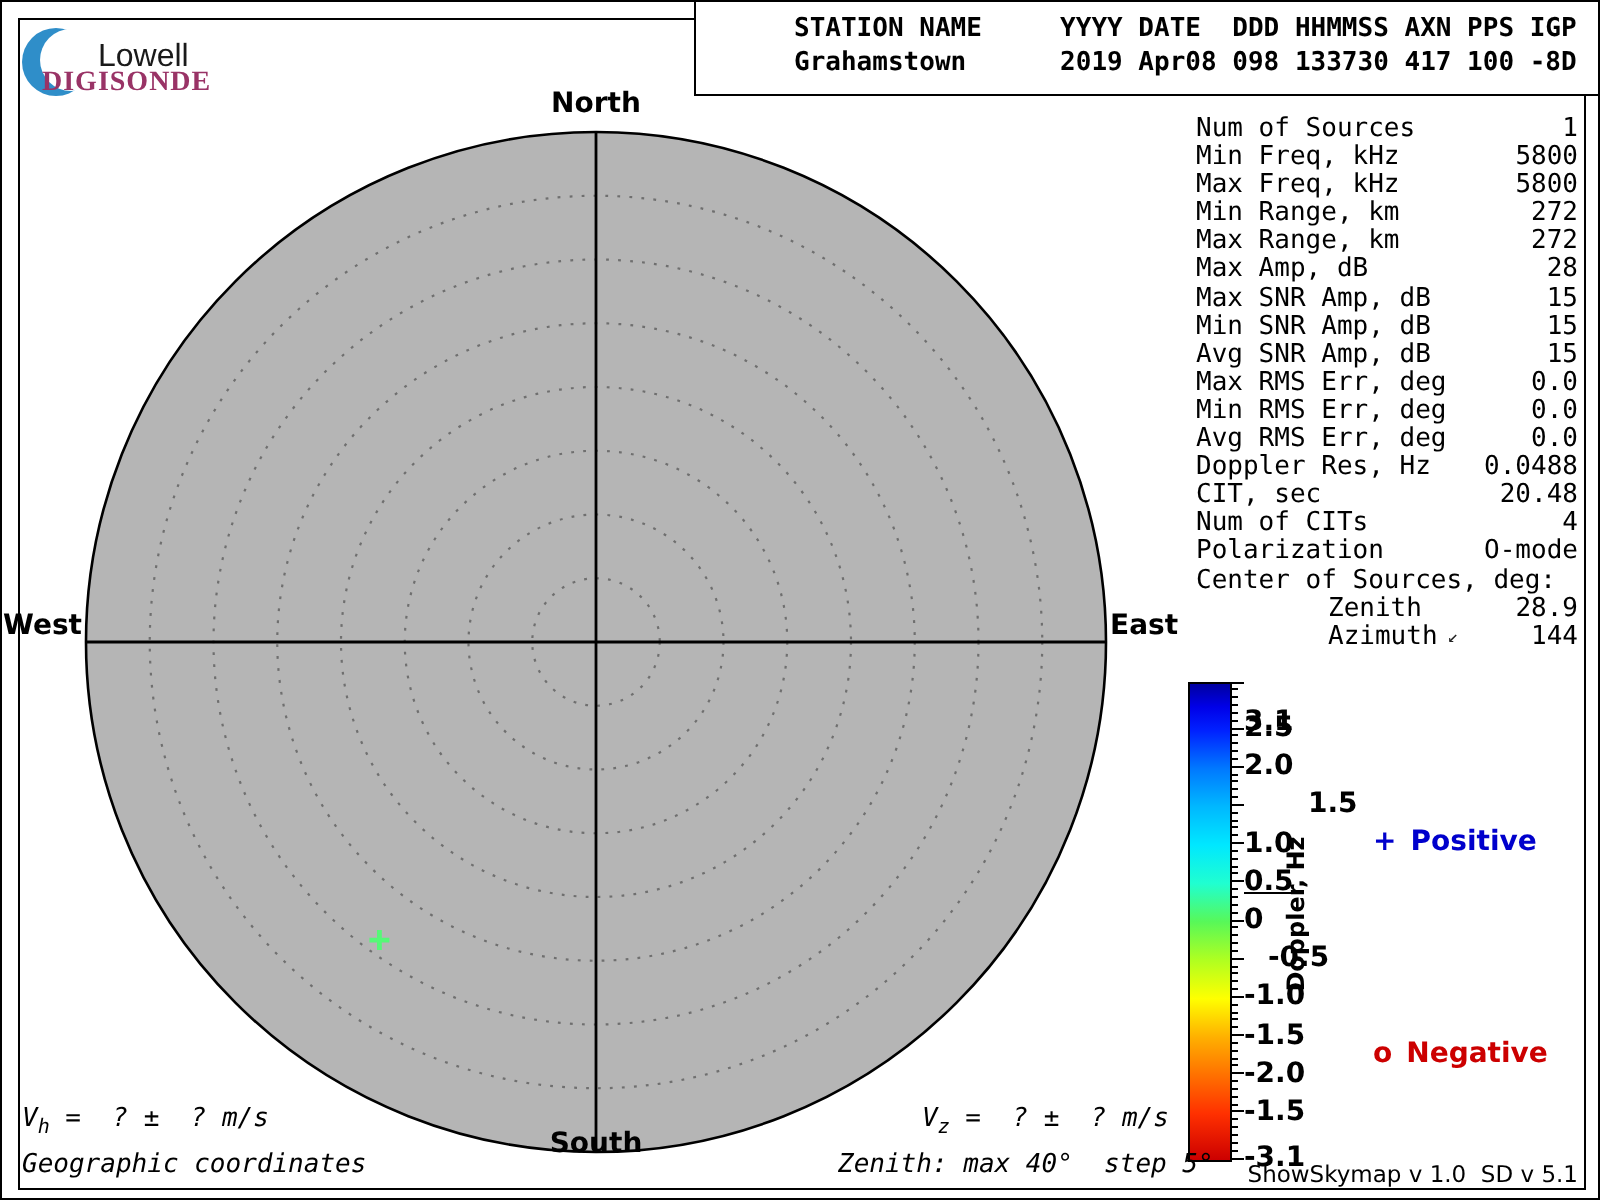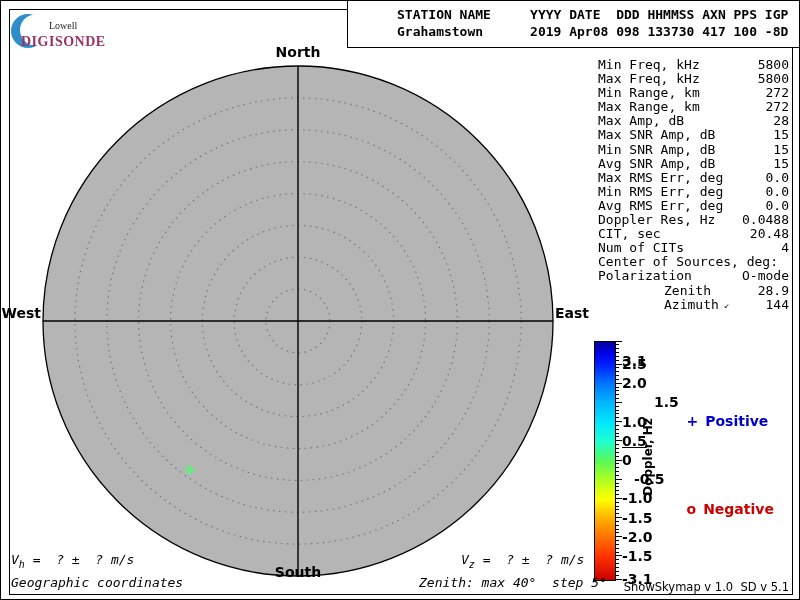--- a/index.html
+++ b/index.html
@@ -4,22 +4,22 @@
 <style>
   html,body{margin:0;padding:0;background:#fff;}
   .page{position:relative;width:800px;height:600px;background:#fff;border:1px solid #000;
         box-sizing:border-box;overflow:hidden;color:#000;
         font-family:"DejaVu Sans",sans-serif;}
   .frame{position:absolute;left:8px;top:8px;width:784px;height:586px;border:1px solid #000;box-sizing:border-box;}
 
   
   .logo{position:absolute;left:10px;top:9px;width:130px;height:42px;}
   .logo svg{position:absolute;left:0;top:1px;}
-  .logo-lowell{position:absolute;left:38px;top:10px;font-family:Liberation Serif, serif;
-               font-size:10px;color:#1a1a1a;}
+  .logo-lowell{position:absolute;left:38px;top:10px;font-family:Liberation Sans, sans-serif;
+               font-size:16px;color:#1a1a1a;}
   .logo-digisonde{position:absolute;left:10px;top:24px;font-family:"Liberation Serif",serif;
                font-weight:bold;font-size:14px;color:#993366;letter-spacing:.5px;}
 
   
   .header-box{position:absolute;left:346px;top:0;width:463px;height:47px;background:#fff;
               border:1px solid #000;border-top:none;box-sizing:border-box;padding:5px 0 0 49px;}
   .hline{margin:0;font-family:"DejaVu Sans Mono",monospace;font-weight:bold;font-size:13px;
          line-height:17px;white-space:pre;}
 
   #skymap{position:absolute;left:0;top:0;}
@@ -42,21 +42,21 @@
   .cbar{position:absolute;left:593px;top:340px;width:20px;height:238px;border:1px solid #000;}
   #cbar-ticks{position:absolute;left:614px;top:340px;width:12px;height:240px;}
   .tick{position:absolute;left:0;height:1px;background:#000;}
   #cbar-labels{position:absolute;left:621px;top:340px;width:46px;height:240px;}
   .cbar-label{position:absolute;left:0;font-weight:bold;font-size:14px;line-height:16px;}
   .cbar-title{position:absolute;left:602px;top:449px;width:90px;height:14px;text-align:center;
               font-weight:bold;font-size:12px;transform:rotate(-90deg);}
 
   .legend{position:absolute;font-weight:bold;font-size:14px;white-space:pre;}
   .legend.pos{left:666px;top:396px;}
-  .legend.neg{left:666px;top:484px;}
+  .legend.neg{left:666px;top:502px;}
   .legend .sym{margin-right:7px;}
 
   
   .fitalic{font-family:"DejaVu Sans Mono",monospace;font-style:italic;font-size:13px;white-space:pre;}
   .vh{position:absolute;left:10px;top:551px;}
   .vz{position:absolute;left:460px;top:551px;}
   .coords{position:absolute;left:10px;top:574px;}
   .zen-note{position:absolute;left:418px;top:574px;}
   sub{font-size:10px;}
   .version{position:absolute;left:600px;top:579px;width:188px;text-align:right;
@@ -95,36 +95,37 @@
       <line x1="42" y1="320" x2="552" y2="320" stroke="#000" stroke-width="1.4"></line>
       <path d="M 183.70791458076545 469.05126850115437 H 193.70791458076545 M 188.70791458076545 464.05126850115437 V 474.05126850115437" stroke="#55f877" stroke-width="2.4" fill="none"></path>
     </svg>
 
   <div class="compass north">North</div>
   <div class="compass south">South</div>
   <div class="compass west">West</div>
   <div class="compass east">East</div>
 
   <div id="stats">
+      <div class="srow"><span>Num of Sources</span><span class="svalue">1</span></div>
       <div class="srow"><span>Min Freq, kHz</span><span class="svalue">5800</span></div>
       <div class="srow"><span>Max Freq, kHz</span><span class="svalue">5800</span></div>
       <div class="srow"><span>Min Range, km</span><span class="svalue">272</span></div>
       <div class="srow"><span>Max Range, km</span><span class="svalue">272</span></div>
       <div class="srow"><span>Max Amp, dB</span><span class="svalue">28</span></div>
       <div class="srow"><span>Max SNR Amp, dB</span><span class="svalue">15</span></div>
       <div class="srow"><span>Min SNR Amp, dB</span><span class="svalue">15</span></div>
       <div class="srow"><span>Avg SNR Amp, dB</span><span class="svalue">15</span></div>
       <div class="srow"><span>Max RMS Err, deg</span><span class="svalue">0.0</span></div>
       <div class="srow"><span>Min RMS Err, deg</span><span class="svalue">0.0</span></div>
       <div class="srow"><span>Avg RMS Err, deg</span><span class="svalue">0.0</span></div>
       <div class="srow"><span>Doppler Res, Hz</span><span class="svalue">0.0488</span></div>
       <div class="srow"><span>CIT, sec</span><span class="svalue">20.48</span></div>
       <div class="srow"><span>Num of CITs</span><span class="svalue">4</span></div>
+      <div class="srow"><span>Polarization</span><span class="svalue">O-mode</span></div>
       <div class="srow"><span>Center of Sources, deg:</span><span class="svalue"></span></div>
-      <div class="srow"><span>Polarization</span><span class="svalue">O-mode</span></div>
       <div class="srow indent"><span>Zenith</span><span class="svalue">28.9</span></div>
       <div class="srow indent"><span>Azimuth</span><span class="dir-arrow">↙</span><span class="svalue">144</span></div>
     </div>
 
   <div class="cbar" id="cbar" style="background: linear-gradient(rgb(0, 0, 160) 0%, rgb(0, 0, 232) 4.84%, rgb(0, 32, 255) 9.68%, rgb(0, 120, 255) 17.74%, rgb(0, 184, 255) 25.81%, rgb(0, 232, 255) 33.87%, rgb(32, 255, 208) 41.94%, rgb(88, 248, 88) 50%, rgb(176, 255, 32) 58.06%, rgb(255, 255, 0) 66.13%, rgb(255, 176, 0) 74.19%, rgb(255, 112, 0) 82.26%, rgb(255, 48, 0) 90.32%, rgb(204, 0, 0) 100%);"></div>
   <div id="cbar-ticks">
       <div class="tick" style="top: -0.5px; width: 7px;"></div>
       <div class="tick" style="top: 22.5323px; width: 7px;"></div>
       <div class="tick" style="top: 41.7258px; width: 7px;"></div>
       <div class="tick" style="top: 60.9194px; width: 7px;"></div>

